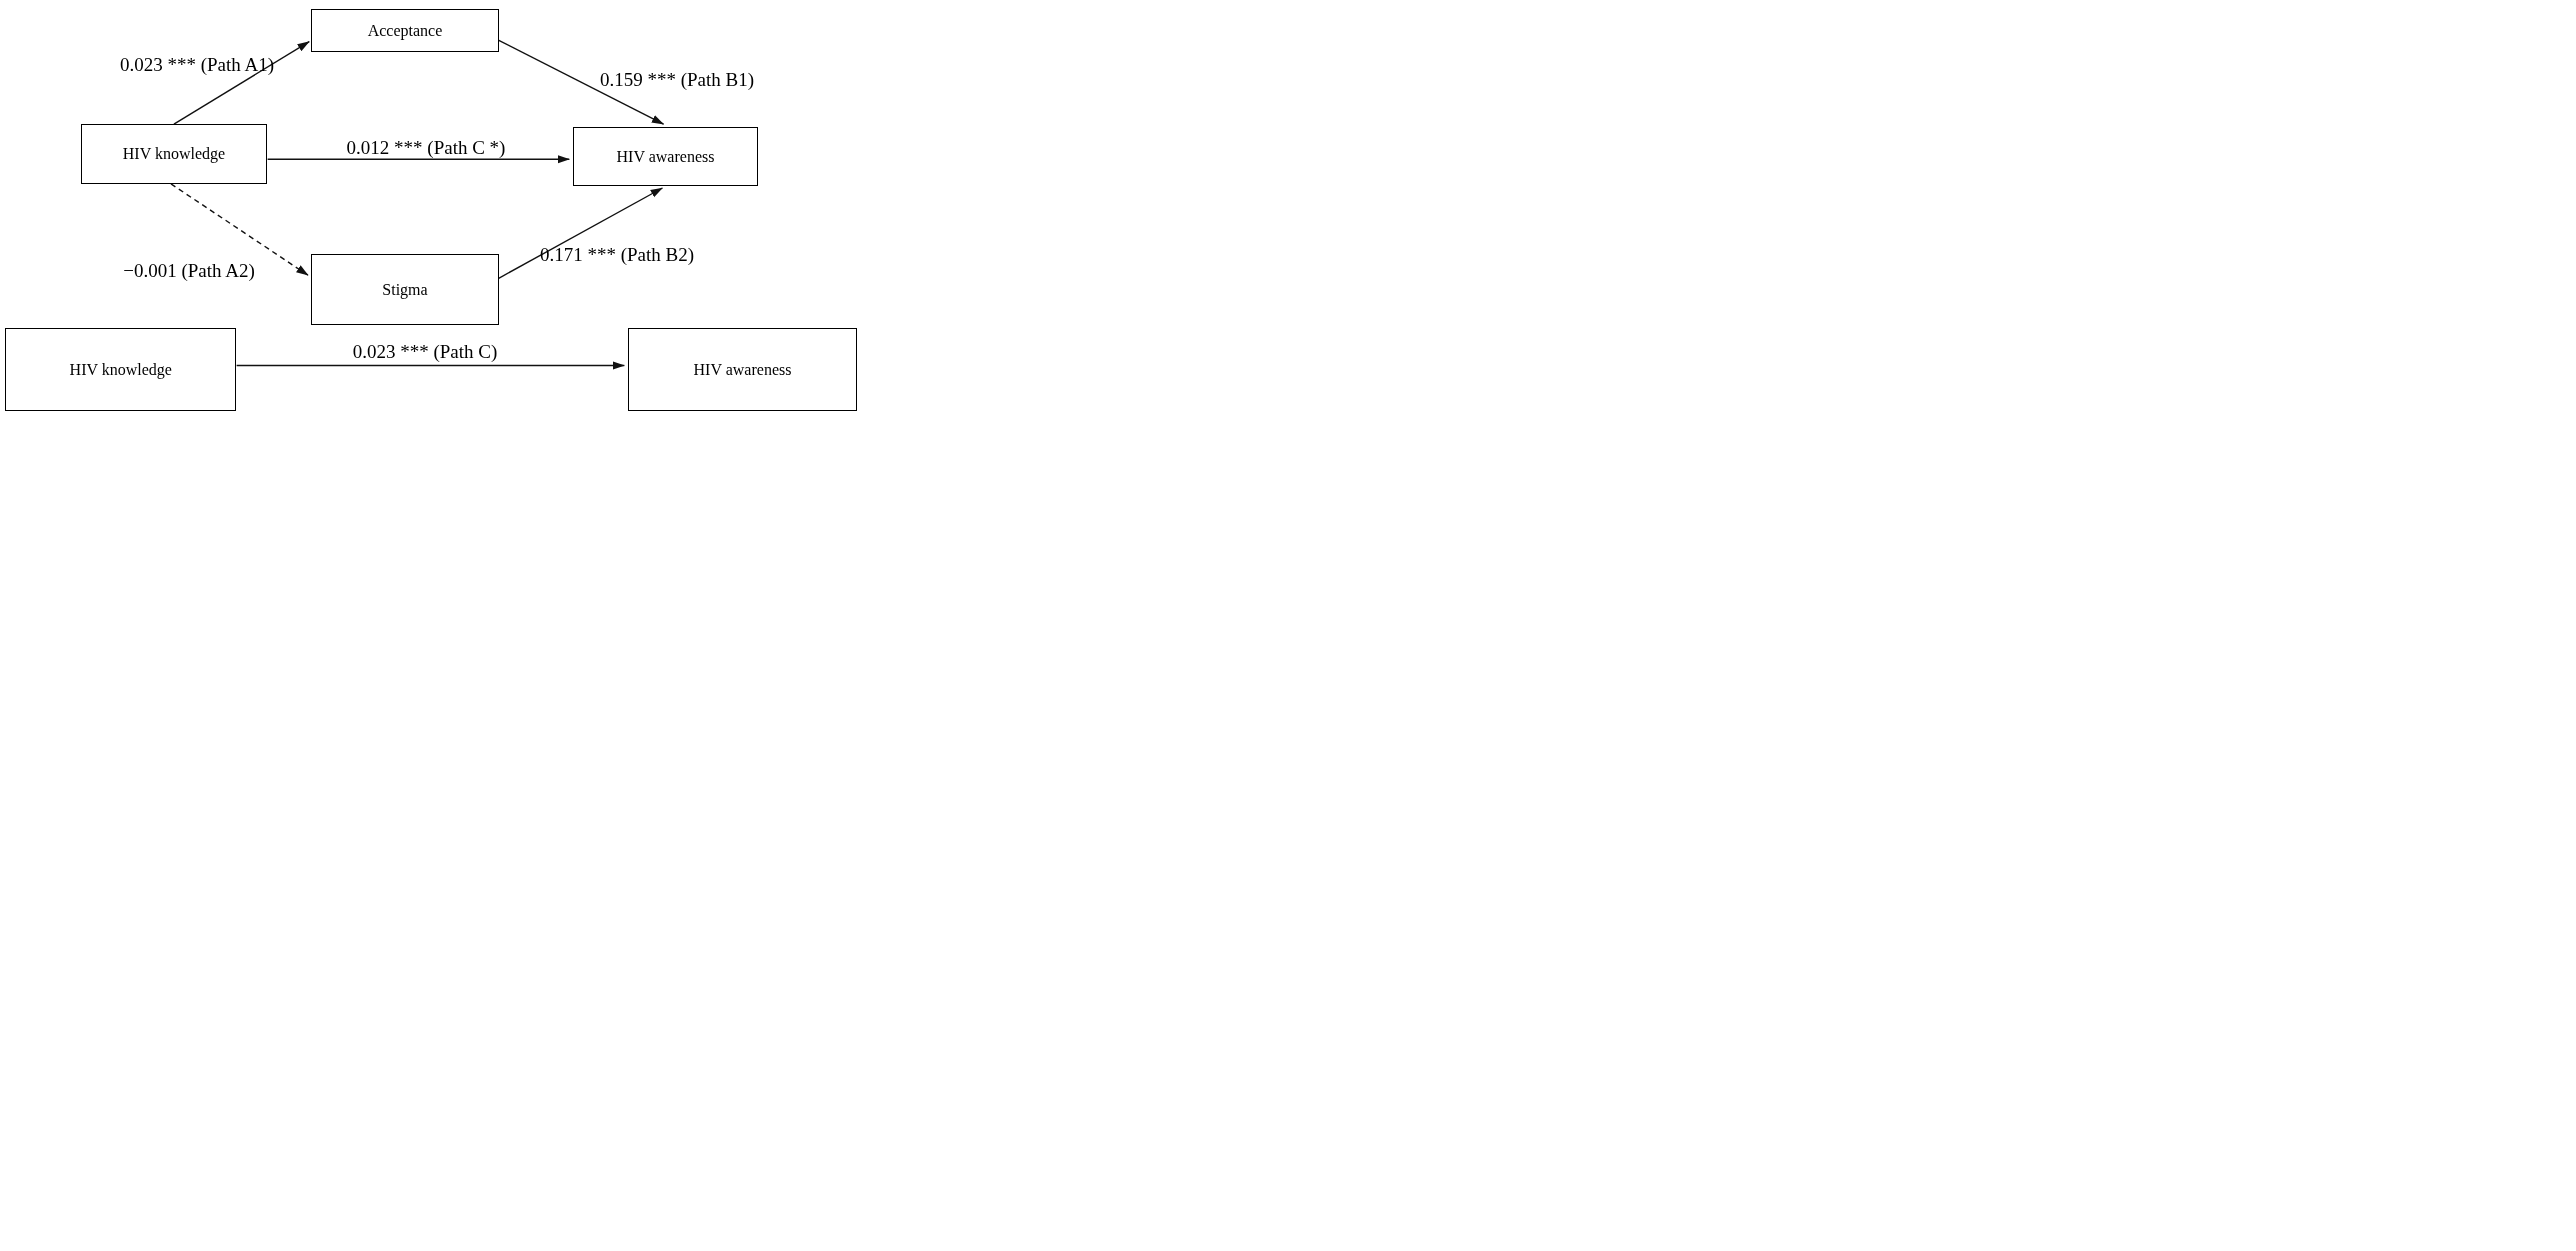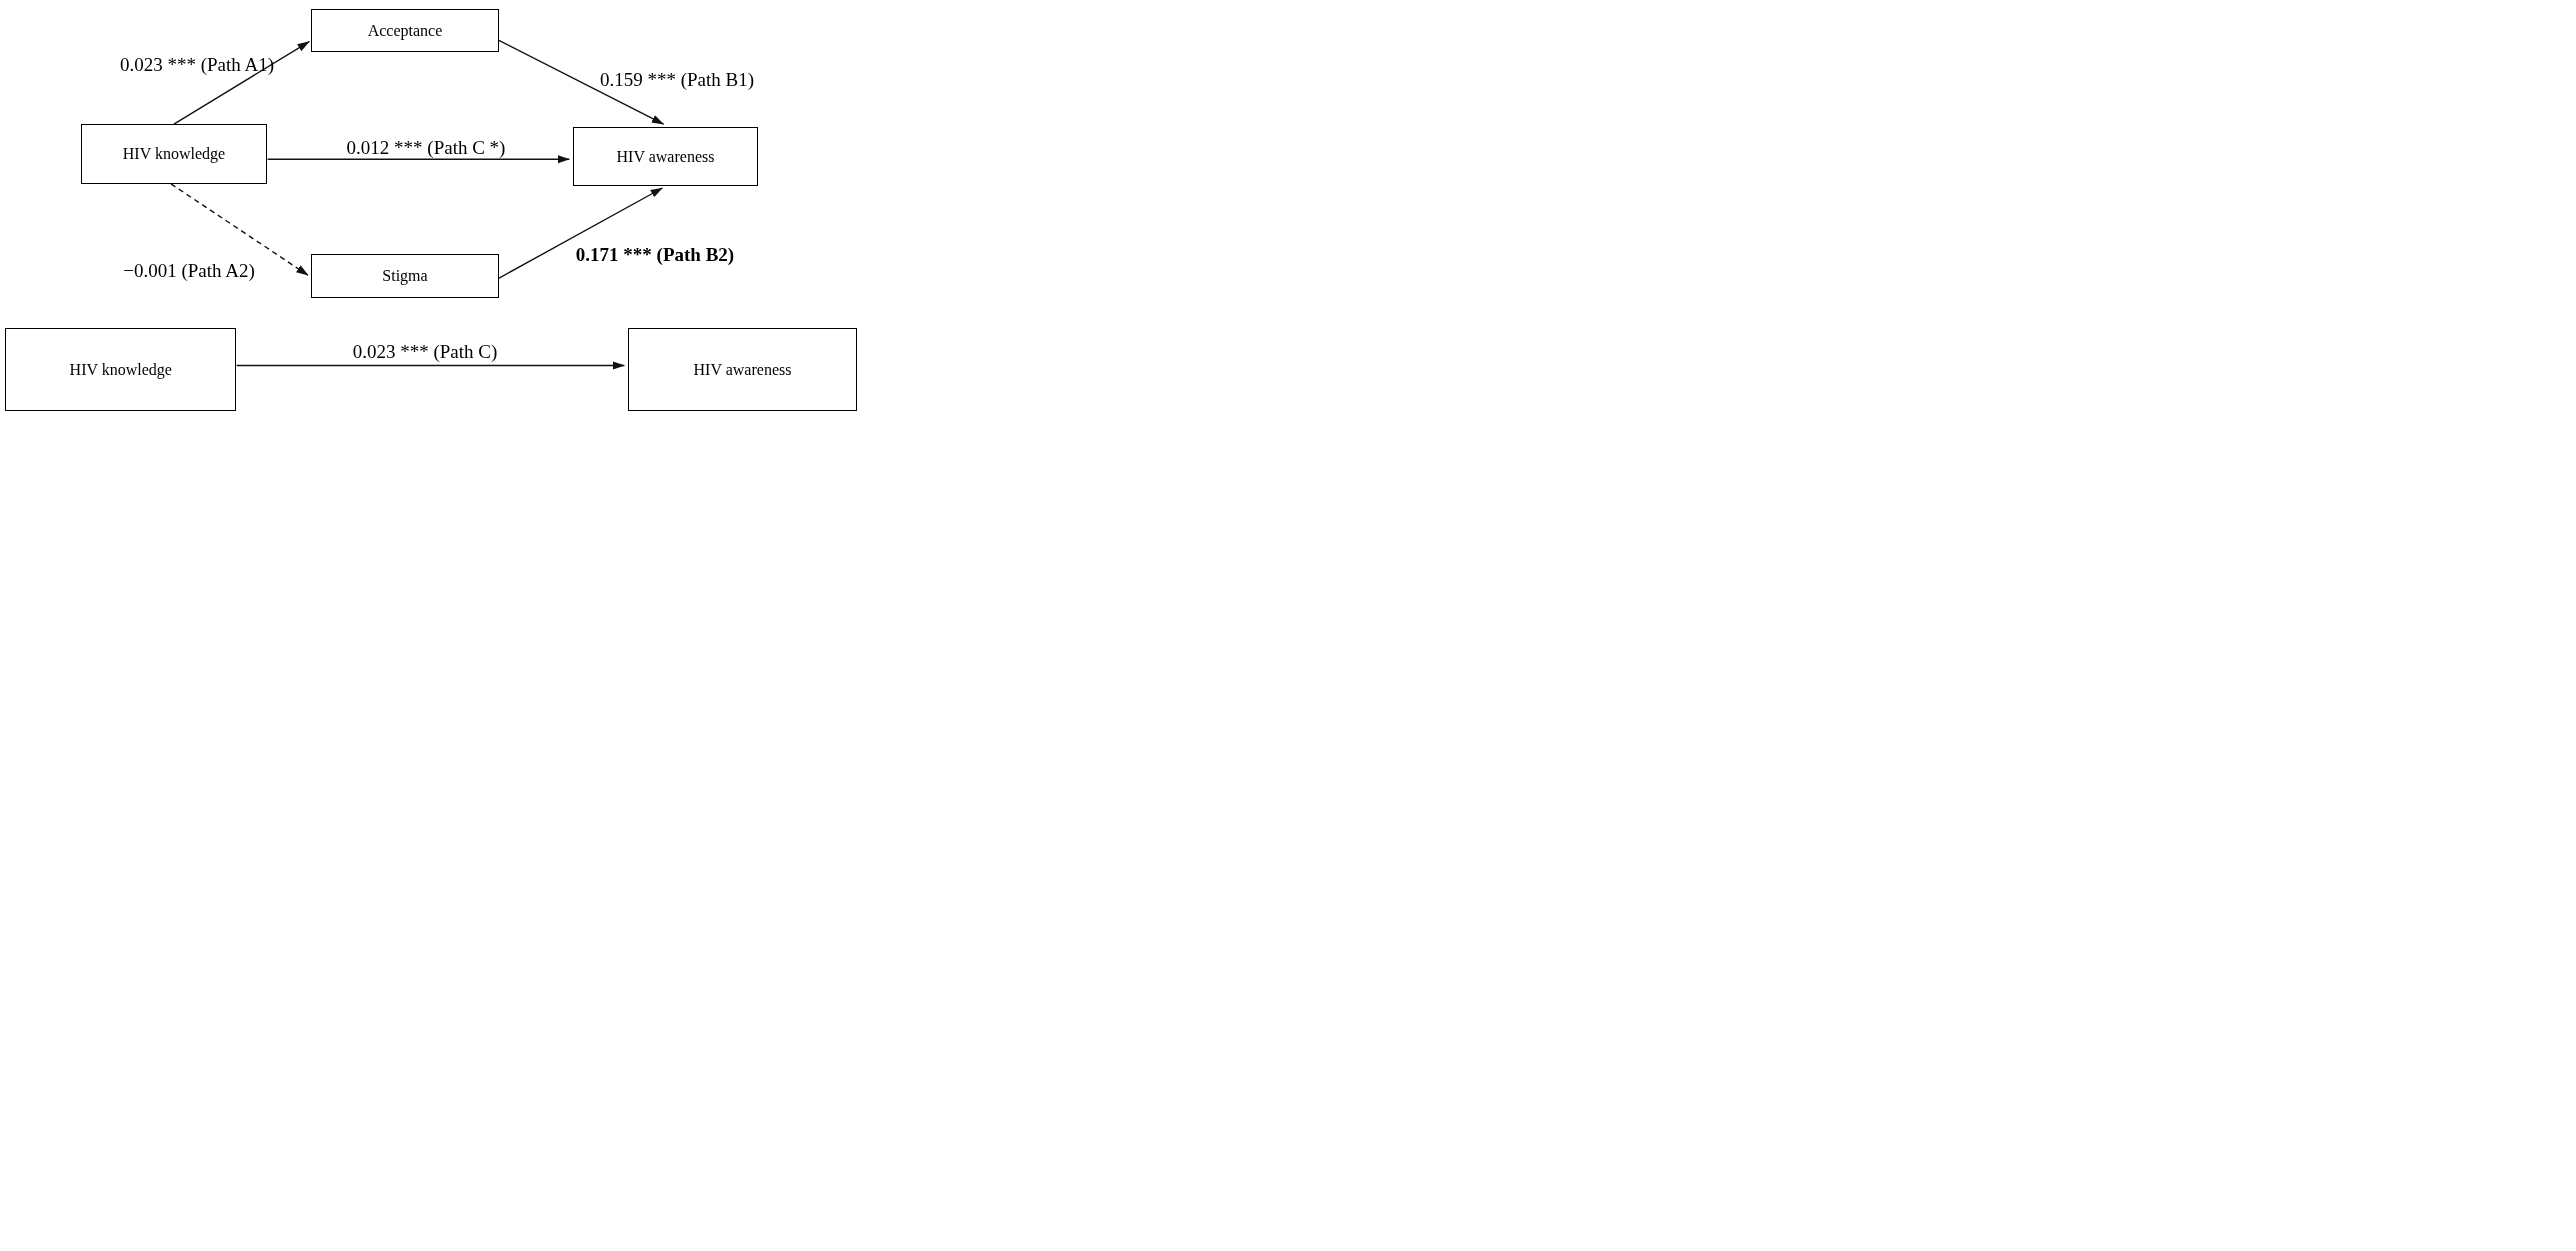--- a/index.html
+++ b/index.html
@@ -39,35 +39,35 @@
     display: flex;
     align-items: center;
     justify-content: center;
     font-size: 16px;
     line-height: 1.1;
     text-align: center;
   }
   .node-acceptance        { left: 311px;  top: 8.8px;  width: 188px; height: 43px;  }
   .node-hiv-knowledge-top { left: 81px;  top: 124px; width: 186px; height: 60px; }
   .node-hiv-awareness-top { left: 573px;  top: 127px; width: 185px; height: 59px; }
-  .node-stigma            { left: 311px;  top: 254px; width: 188px; height: 44px; text-align: right; }
+  .node-stigma            { left: 311px;  top: 254px; width: 188px; height: 71px; text-align: right; }
   .node-hiv-knowledge-bot { left: 5.3px;    top: 328px; width: 231px; height: 83px; }
   .node-hiv-awareness-bot { left: 628px; top: 328px; width: 229px; height: 83px; }
   .edge-label {
     position: absolute;
     transform: translate(-50%, -50%);
     white-space: nowrap;
     font-size: 19px;
     background: transparent;
   }
   .label-a1    { left: 197px;  top: 65px; }
   .label-b1    { left: 677px; top: 80px; }
   .label-cstar { left: 426px;  top: 148px; }
   .label-a2    { left: 189px;  top: 271px; }
-  .label-b2    { left: 655px; top: 255px; font-weight: bold; }
+  .label-b2    { left: 617px; top: 255px; }
   .label-c     { left: 425px;  top: 352px; }
 </style>
 </head>
 <body>
 
 <div class="canvas">
 
   <svg class="edges-layer" viewBox="0 0 1465 712" xmlns="http://www.w3.org/2000/svg">
     <defs>
       <marker id="arrowhead" markerUnits="userSpaceOnUse" markerWidth="24" markerHeight="18" refX="20" refY="8" orient="auto">

